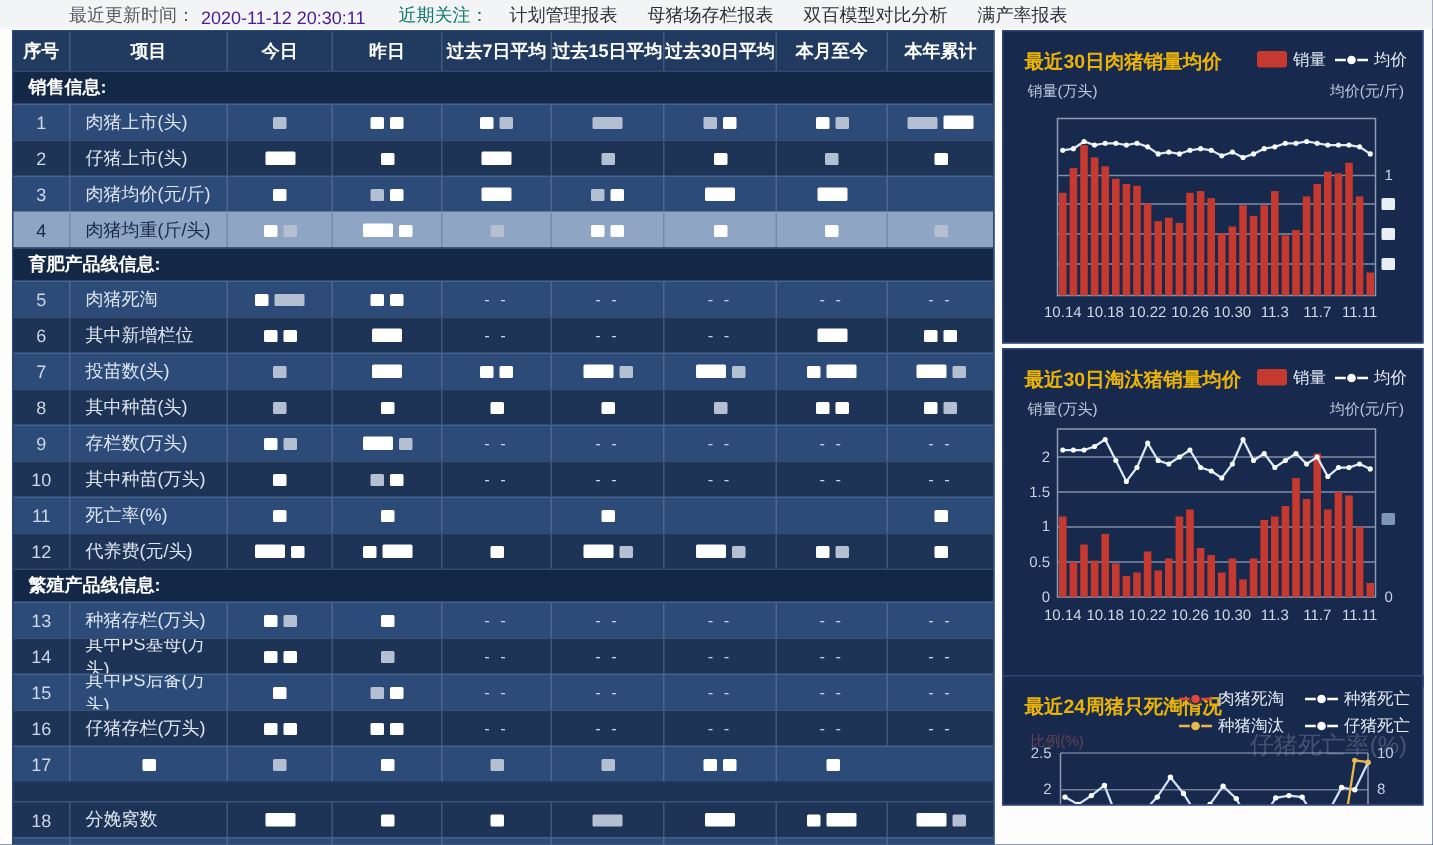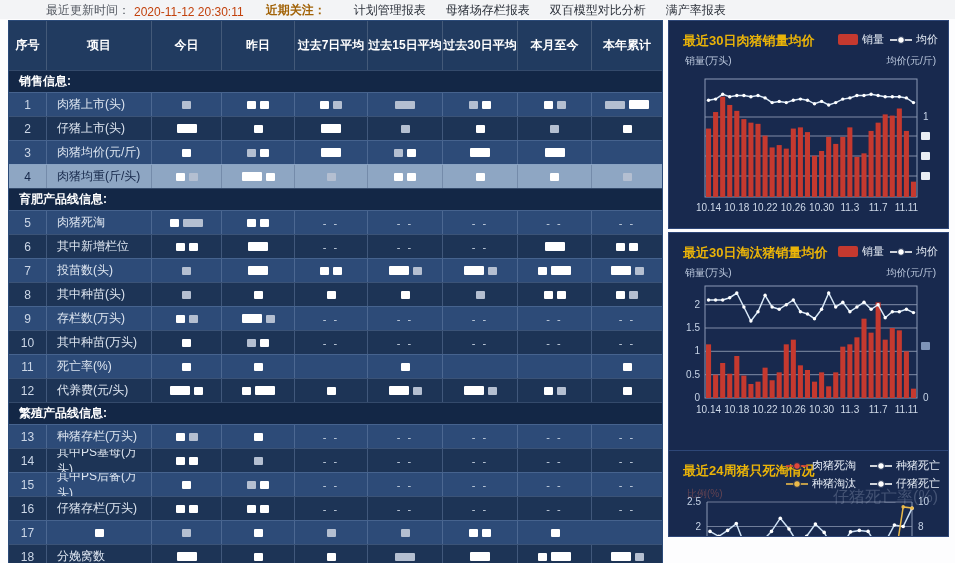--- a/index.html
+++ b/index.html
@@ -2,27 +2,27 @@
 <html><head>
 <meta charset="utf-8">
 <style>
   html,body{margin:0;padding:0}
   body{width:955px;height:563px;background:#fdfdfe;overflow:hidden;position:relative;
        font-family:"Liberation Sans","DejaVu Sans",sans-serif;}
   
   .topbar{position:absolute;left:0;top:0;width:955px;height:19px;background:#f3f4f6;
           display:flex;align-items:flex-end;font-size:12px;color:#3a3f47;padding-left:46px;box-sizing:border-box;white-space:nowrap}
   .topbar .lbl{color:#555a63;margin-right:4px}
-  .topbar .time{color:#c2410c;margin-right:22px}
-  .topbar .focus{color:#a16207;font-weight:bold;margin-right:28px}
+  .topbar .time{color:#4c1d95;margin-right:22px}
+  .topbar .focus{color:#0f766e;font-weight:normal;margin-right:14px}
   .navlink{margin-right:20px;color:#2b303a;cursor:pointer}
   
   .table-wrap{position:absolute;left:8px;top:20px;width:655px;background:#1d3456;
               border:1px solid #2b4a78;box-sizing:border-box}
-  .thead{display:grid;height:49px;background:#213b60}
+  .thead{display:grid;height:26px;background:#213b60}
   .th{display:flex;align-items:center;justify-content:center;color:#fff;font-weight:bold;
       font-size:12px;border-right:1px solid rgba(255,255,255,0.16);box-sizing:border-box}
   .th:last-child{border-right:none}
   .section-row{height:21px;line-height:21px;background:#132746;color:#fff;font-weight:bold;
                font-size:12px;padding-left:10px;border-top:1px solid rgba(130,155,195,0.30)}
   .tr{display:grid;height:23px;border-top:1px solid rgba(130,155,195,0.30)}
   .tr.odd{background:#2d4b78}
   .tr.even{background:#1d3456}
   .tr.selected{background:#8ea6c3}
   .tr.selected .td{color:#17294b;border-right-color:rgba(40,60,95,0.25)}
@@ -447,21 +447,21 @@
           <span class="blk g"></span>
         </div>
         <div class="td">
           <span class="blk"></span>
           <span class="blk"></span>
         </div>
         <div class="td">
           <span class="blk"></span>
         </div>
       </div>
-      <div class="tr even" style="grid-template-columns: 38px 105px 70px 73px 73px 75px 75px 74px 70px;">
+      <div class="tr even" style="grid-template-columns: 38px 105px 70px 73px 73px 75px 75px 74px 70px; margin-top: 13px;">
         <div class="td num">18</div>
         <div class="td lab">分娩窝数</div>
         <div class="td">
           <span class="blk wp"></span>
         </div>
         <div class="td">
           <span class="blk"></span>
         </div>
         <div class="td">
           <span class="blk"></span>

